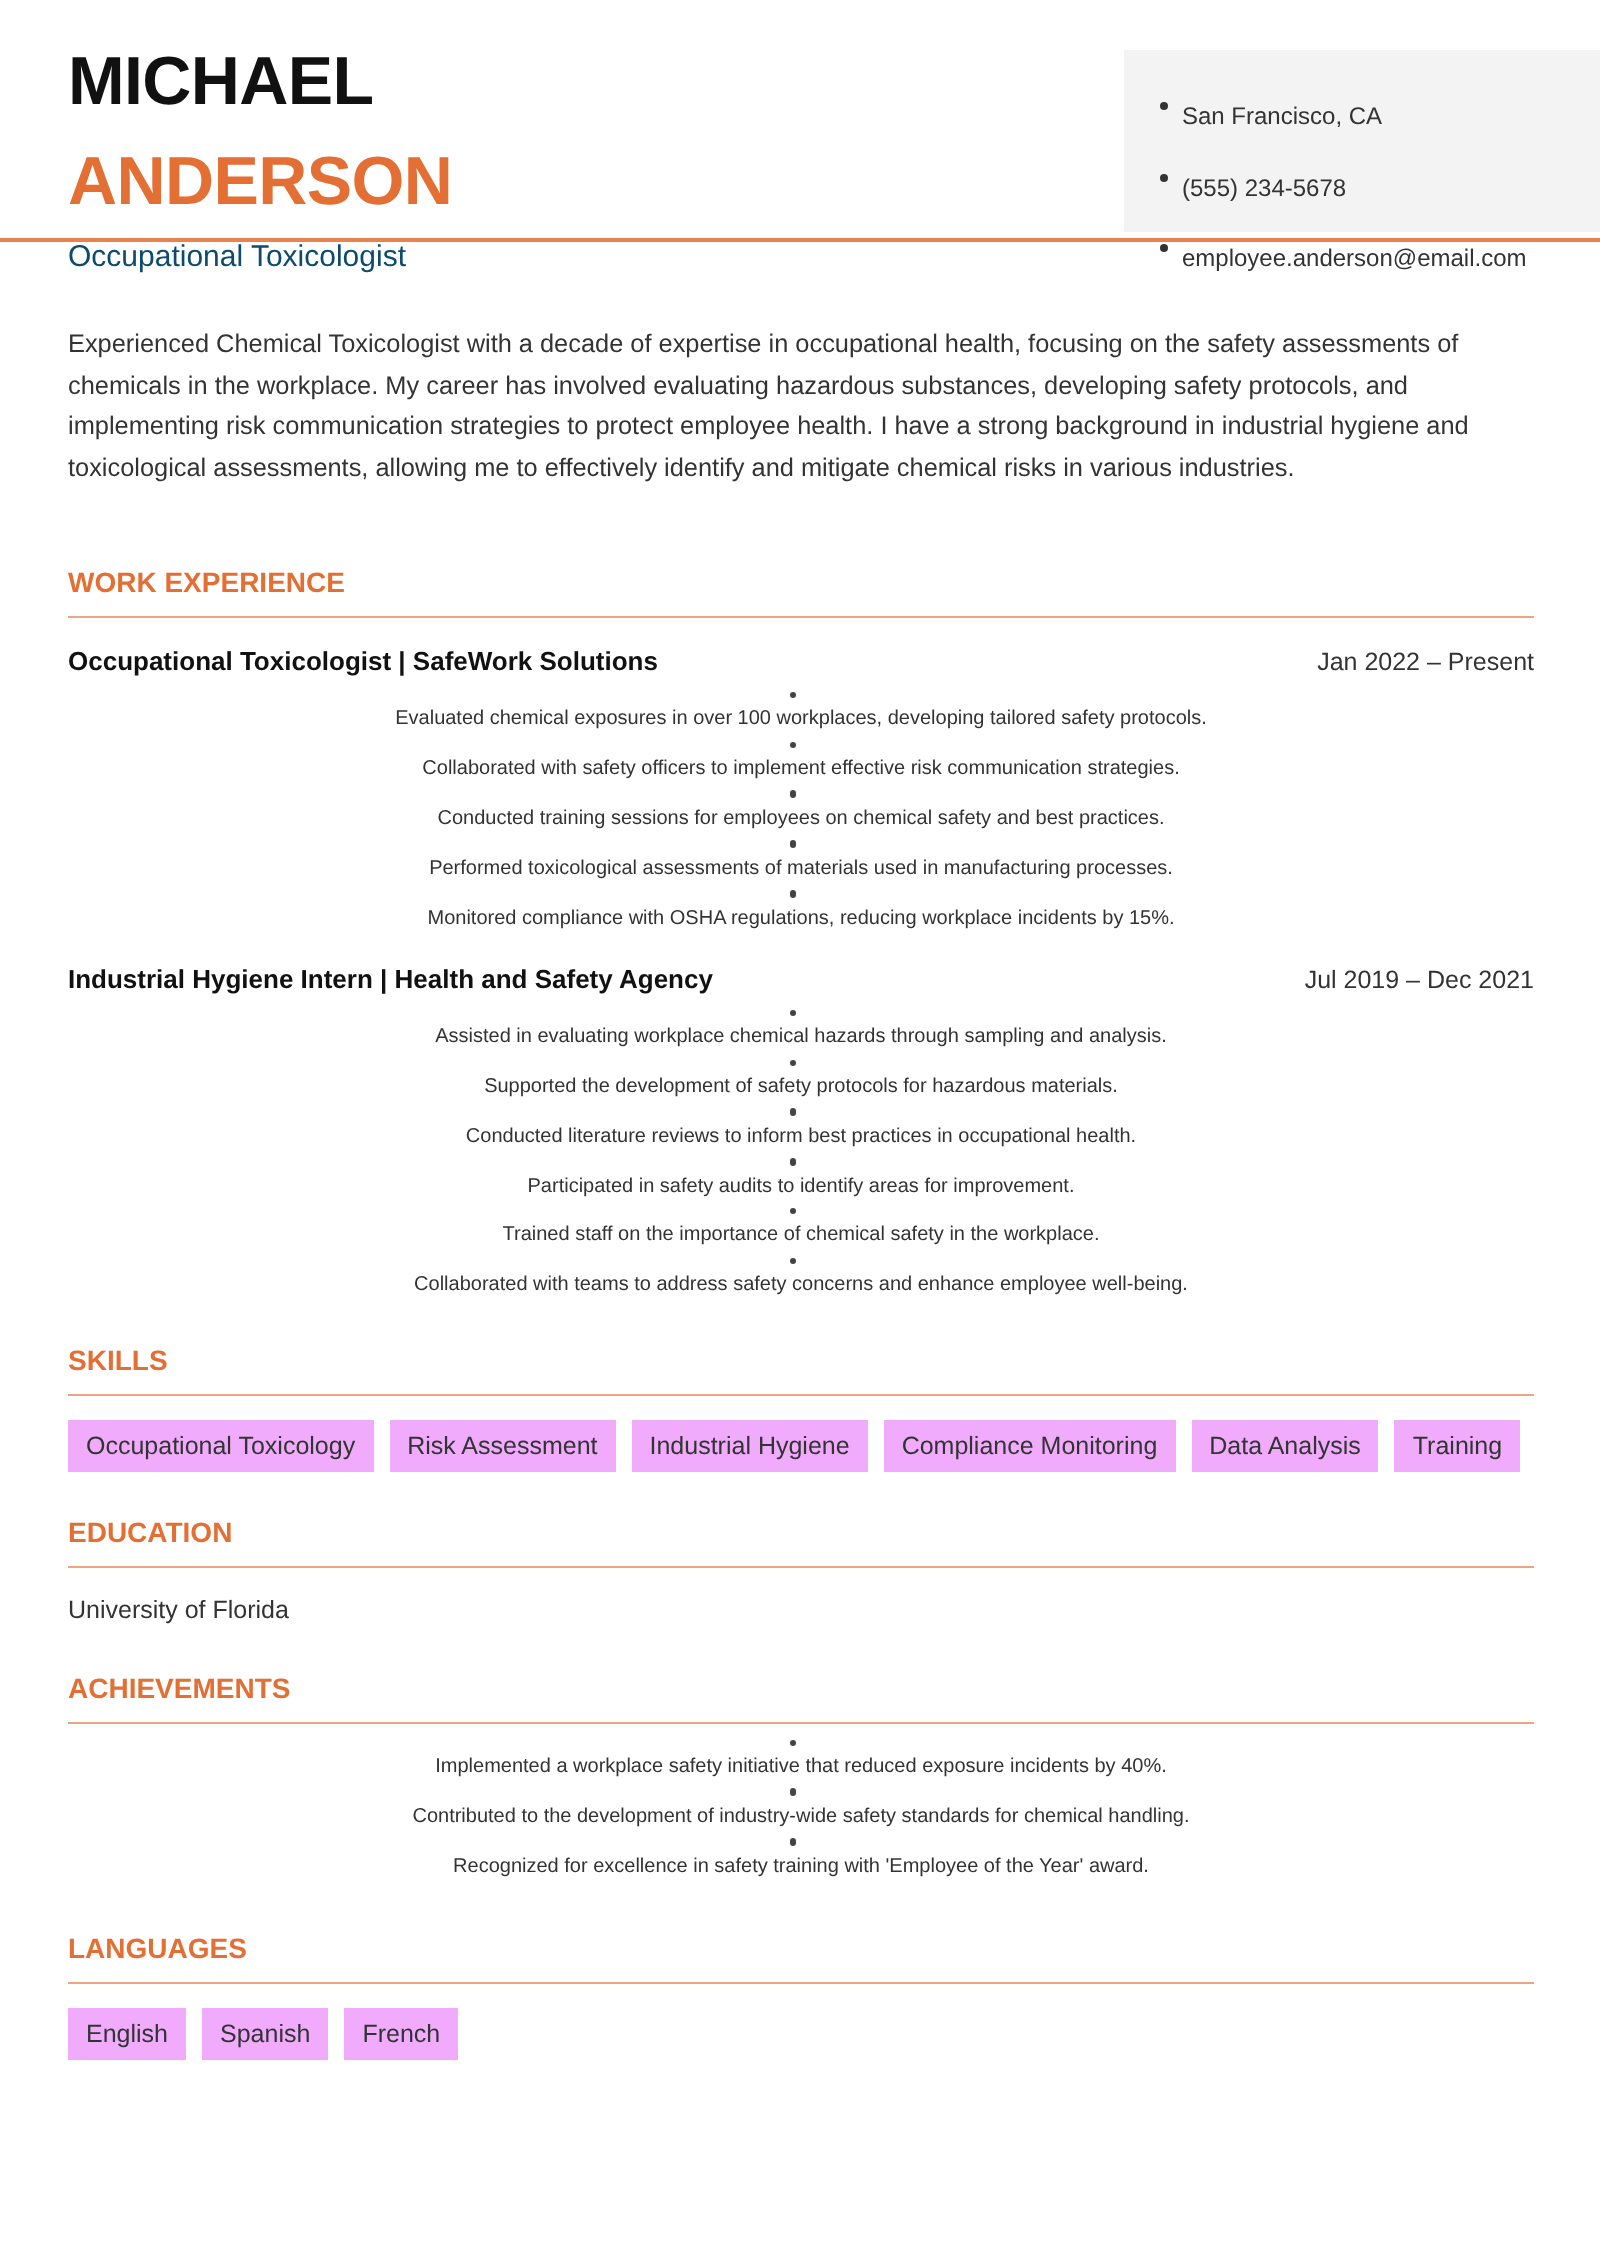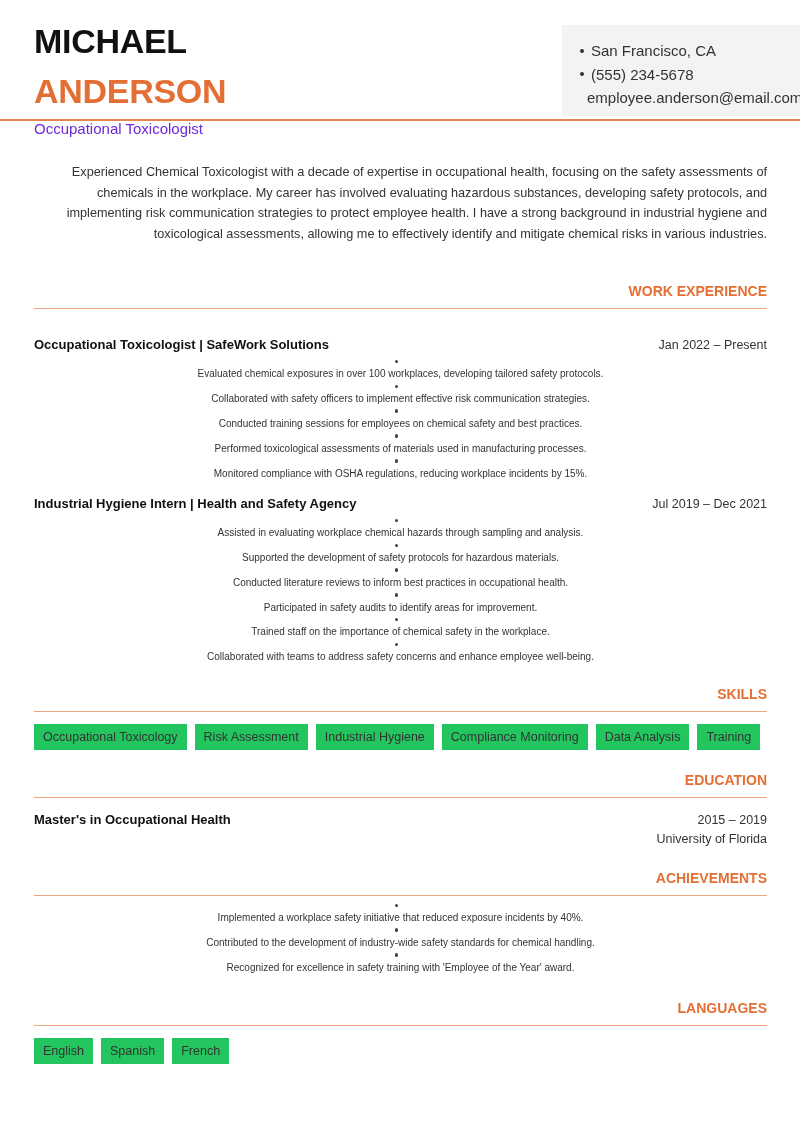--- a/index.html
+++ b/index.html
@@ -3,41 +3,41 @@
   <meta charset="utf-8">
   <style>
     * { box-sizing: border-box; margin: 0; padding: 0; }
     html, body { width: 800px; height: 1130px; background: #ffffff; }
     body { font-family: "Liberation Sans", sans-serif; color: #222; position: relative; overflow: hidden; }
 
     .header { position: relative; height: 121px; border-bottom: 2px solid #e8834e; }
     .name-block { position: absolute; left: 34px; top: 24px; }
     .first-name { font-size: 34px; font-weight: 700; color: #111; line-height: 34px; letter-spacing: -0.3px; }
     .last-name { font-size: 34px; font-weight: 700; color: #e46f34; line-height: 34px; margin-top: 16px; letter-spacing: -0.3px; }
-    .job-title { font-size: 15px; color: #6d28d9; margin-top: 12px; }
+    .job-title { font-size: 15px; color: #0c4a6e; margin-top: 12px; }
 
     .contact-box { position: absolute; left: 562px; top: 25px; width: 238px; height: 91px; background: #f3f3f3; padding: 14px 0 0 18px; }
-    .contact-item { font-size: 15px; color: #333; height: 23.5px; display: flex; align-items: center; }
+    .contact-item { font-size: 12px; color: #333; height: 23.5px; display: flex; align-items: flex-start; margin-top: 12px; }
     .contact-item .dot { display: inline-block; width: 4px; height: 4px; background: #333; border-radius: 50%; margin-right: 7px; }
 
-    .content { position: absolute; left: 34px; top: 162px; width: 733px; text-align: right; }
+    .content { position: absolute; left: 34px; top: 162px; width: 733px; }
     .summary { font-size: 12.7px; line-height: 20.7px; color: #333; }
 
     .section-title { font-size: 14px; font-weight: 700; color: #e46f34; margin-top: 38px; padding-bottom: 9px; border-bottom: 1.5px solid #f0a582; }
 
-    .job { margin-top: 28px; }
+    .job { margin-top: 14px; }
     .job-head { display: flex; justify-content: space-between; align-items: baseline; }
     .job-role { font-size: 13px; font-weight: 700; color: #111; }
     .job-date { font-size: 12.5px; color: #333; }
     .bullets { list-style: none; margin-top: 8px; }
     .bullets li { font-size: 10px; color: #333; line-height: 21.3px; display: flex; align-items: center; flex-direction: column; }
     .bullets li .dot { display: inline-block; width: 3.5px; height: 3.5px; background: #444; border-radius: 50%; margin: 0 9px 0 1px; flex-shrink: 0; }
 
     .chips { display: flex; gap: 8px; margin-top: 12px; flex-wrap: wrap; }
-    .chip { background: #22c55e; font-size: 12.5px; color: #333; padding: 6px 9px; height: 26px; display: flex; align-items: center; }
+    .chip { background: #f0abfc; font-size: 12.5px; color: #333; padding: 6px 9px; height: 26px; display: flex; align-items: center; }
 
     .edu { margin-top: 14px; }
     .edu-head { display: flex; justify-content: space-between; align-items: baseline; }
     .edu-degree { font-size: 13px; font-weight: 700; color: #111; }
     .edu-date { font-size: 12.5px; color: #333; }
     .edu-school { font-size: 12.5px; color: #333; margin-top: 5px; }
   </style>
 </head>
 <body>
 
@@ -135,24 +135,20 @@
     <span class="chip">Occupational Toxicology</span>
     <span class="chip">Risk Assessment</span>
     <span class="chip">Industrial Hygiene</span>
     <span class="chip">Compliance Monitoring</span>
     <span class="chip">Data Analysis</span>
     <span class="chip">Training</span>
   </div>
 
   <div class="section-title" style="margin-top:22px;">EDUCATION</div>
   <div class="edu">
-    <div class="edu-head">
-      <span class="edu-degree">Master's in Occupational Health</span>
-      <span class="edu-date">2015 – 2019</span>
-    </div>
     <div class="edu-school">University of Florida</div>
   </div>
 
   <div class="section-title" style="margin-top:24px;">ACHIEVEMENTS</div>
   <ul class="bullets" style="">
     <li>
         <span class="dot"></span>
         <span>Implemented a workplace safety initiative that reduced exposure incidents by 40%.</span>
       </li>
     <li>

